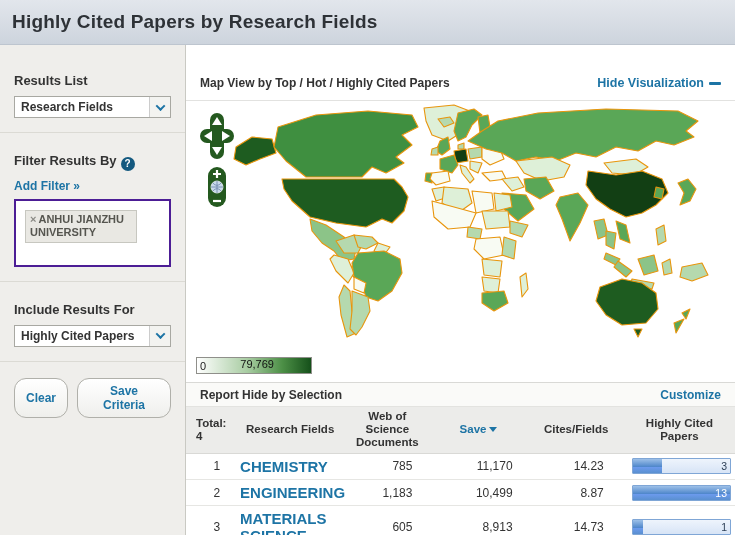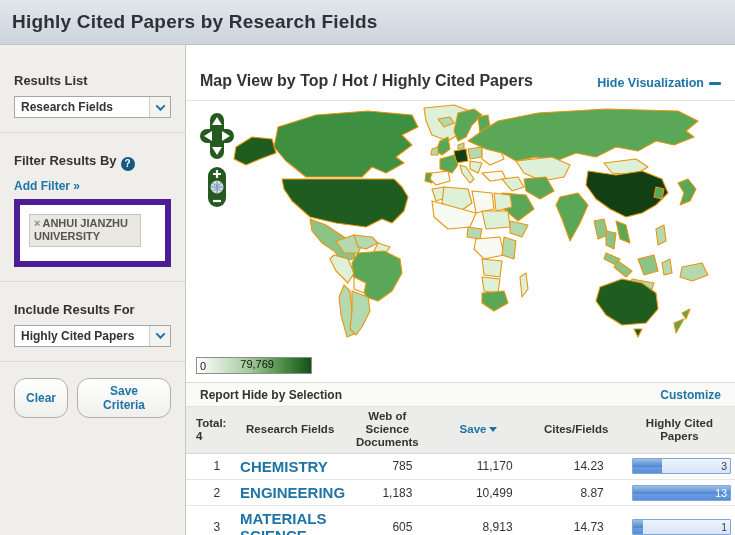--- a/index.html
+++ b/index.html
@@ -18,31 +18,31 @@
   .sb-section { padding:12px 14px 14px; border-bottom:1px solid #dbdad4;margin-top:8px; }
   .sb-section.first { padding-top:20px; }
   .sb-heading { font-weight:bold; font-size:13px; color:#333; margin-bottom:8px; }
   .select { display:flex; height:22px; background:#fff; border:1px solid #a8a8a2; align-items:center; justify-content:space-between; font-weight:bold; font-size:12px; color:#333; cursor:pointer; }
   .select .sel-label { padding-left:6px; white-space:nowrap; }
   .chev-box { width:21px; align-self:stretch; border-left:1px solid #ccc; background:#f3f3f0; display:flex; align-items:center; justify-content:center; }
   .chev { width:7px; height:7px; border-right:2px solid var(--accent); border-bottom:2px solid var(--accent); transform:rotate(45deg) translate(-1px,-1px); }
   .help-icon { display:inline-flex; width:14px; height:14px; border-radius:50%; background:#14597f; color:#fff; font-size:10px; font-weight:bold; align-items:center; justify-content:center; vertical-align:-2px; margin-left:4px; }
   .note { font-style:italic; color:#9a9a96; font-size:11px; line-height:1.25; margin-bottom:8px; }
   .add-filter { color:var(--accent); font-weight:bold; font-size:12px; display:inline-block; margin-bottom:6px; text-decoration:none; cursor:pointer; }
-  .filter-box { background:#fff; border:6px solid #4c1d95; height:68px; padding:9px; }
+  .filter-box { background:#fff; border:2px solid #4c1d95; height:68px; padding:9px; }
   .filter-tag { display:inline-block; background:#e9e8e3; border:1px solid #c7c7c0; padding:2px 5px 3px 4px; font-size:11px; font-weight:bold; color:#55554f; line-height:1.2; max-width:112px; cursor:pointer; }
   .filter-tag .x { color:#8a8a85; margin-right:2px; }
   .sb-buttons { padding:16px 14px; display:flex; gap:9px; }
   .sb-btn { background:linear-gradient(#ffffff,#efefec); border:1px solid #b0b0aa; border-radius:12px; color:var(--accent); font-weight:bold; font-size:12px; font-family:inherit; padding:5px 11px; cursor:pointer; }
 
   
   .main { flex:1; background:#fff; display:flex; flex-direction:column; overflow:hidden; }
   .panel-header { display:flex; justify-content:space-between; align-items:flex-end; padding:0 14px 10px 14px; }
   .map-panel .panel-header { height:56px; border-bottom:1px solid #e2e2e0; }
-  .panel-title { font-weight:bold; font-size:16px; color:#333; }
+  .panel-title { font-weight:bold; font-size:12px; color:#333; }
   .blue-link { color:var(--accent); font-weight:bold; font-size:12.5px; text-decoration:none; cursor:pointer; white-space:nowrap; }
   .minus-glyph { display:inline-block; width:12px; height:3px; background:var(--accent); vertical-align:2px; margin-left:5px; border-radius:1px; }
 
   .map-canvas { position:relative; height:247px; background:#fff; overflow:hidden; }
   .world { position:absolute; left:0; top:0; }
   .world path, .world ellipse { stroke:var(--map_border); stroke-width:1.1; stroke-linejoin:round; fill:#fff; }
   .c0{fill:var(--map_scale0)!important}.c1{fill:var(--map_scale1)!important}.c2{fill:var(--map_scale2)!important}.c3{fill:var(--map_scale3)!important}
   .c4{fill:var(--map_scale4)!important}.c5{fill:var(--map_scale5)!important}.c6{fill:var(--map_scale6)!important}.c7{fill:var(--map_scale7)!important}
   .map-controls { position:absolute; left:14px; top:12px; }
 

